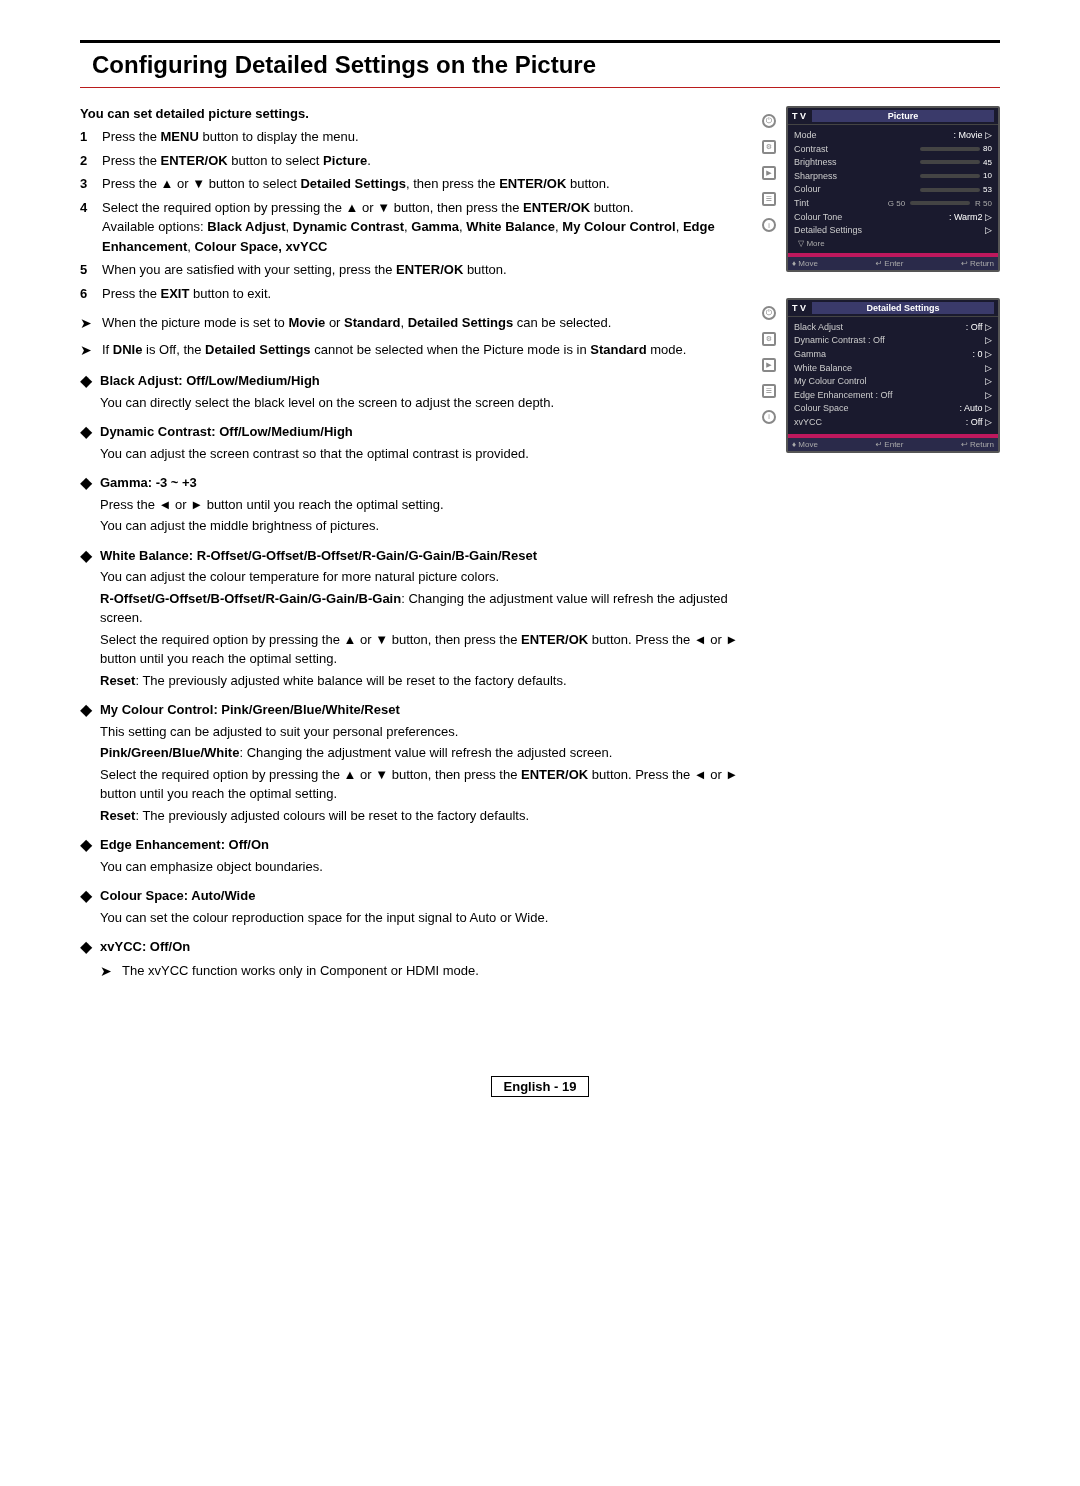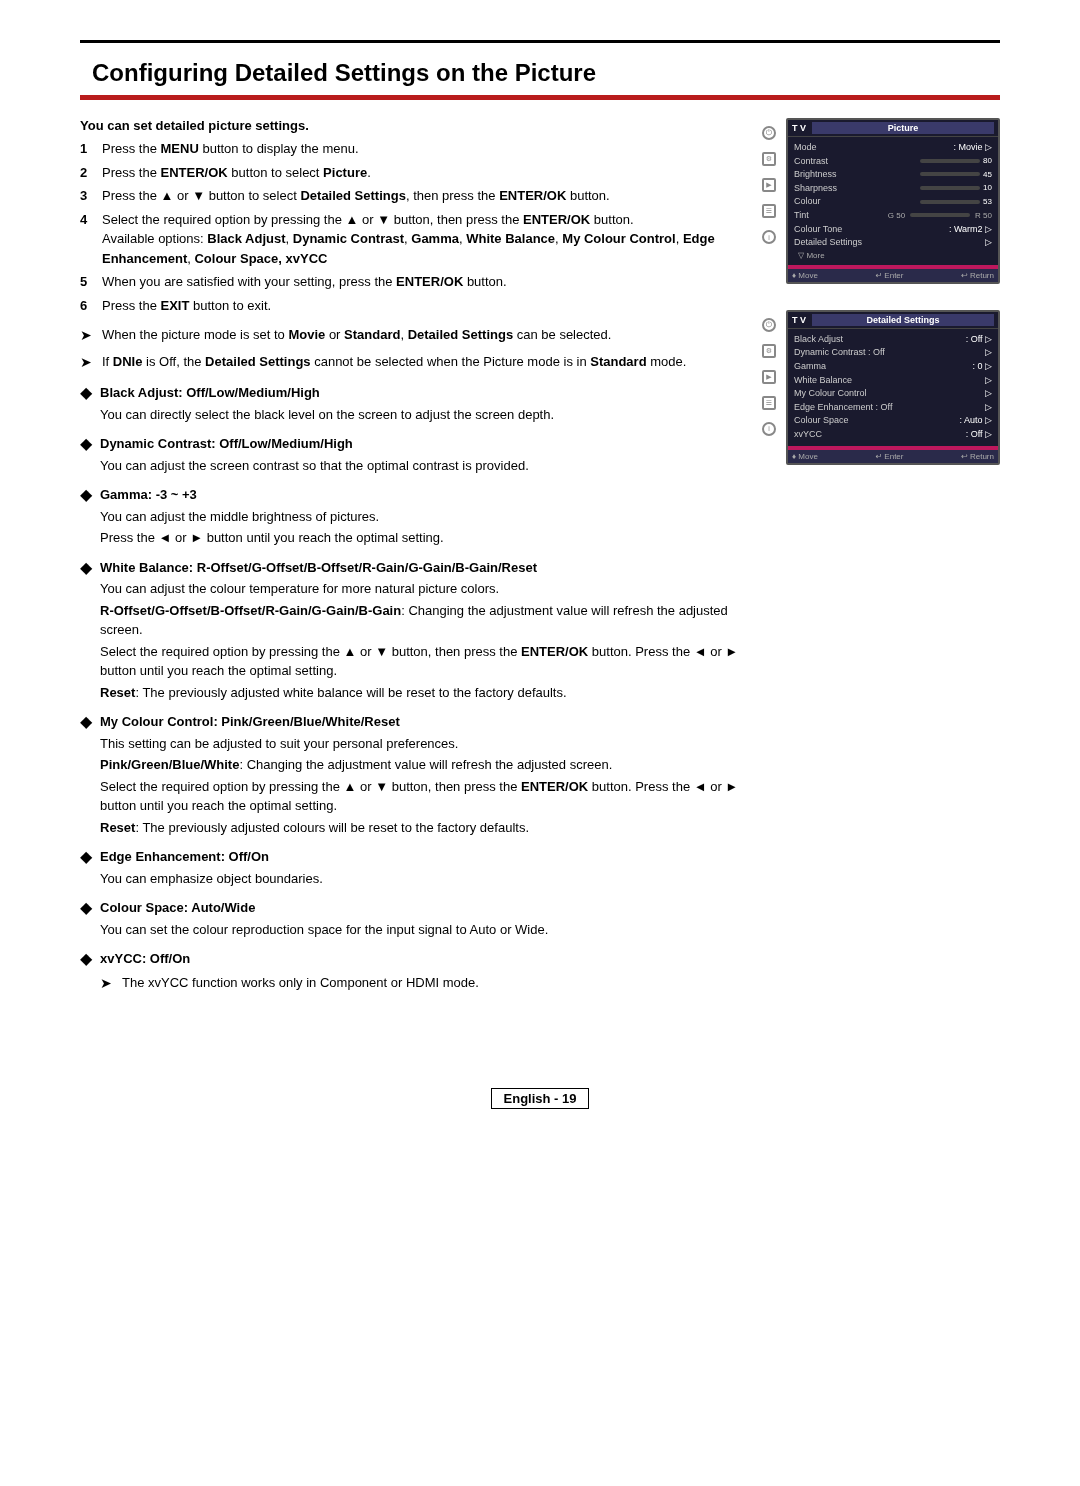--- a/index.html
+++ b/index.html
@@ -9,22 +9,22 @@
       font-size: 13px;
       color: #000;
       width: 1080px;
       min-height: 1486px;
       padding: 40px 80px;
     }
     h1 {
       font-size: 24px;
       font-weight: bold;
       border-top: 3px solid #000;
-      border-bottom: 5px solid #b91c1c;
-      padding: 16px 0 8px 12px;
+      border-bottom: 1px solid #b91c1c;
+      padding: 8px 0 8px 12px;
       margin-bottom: 18px;
     }
     .content-area {
       display: flex;
       gap: 16px;
     }
     .left-col {
       flex: 1;
     }
     .right-col {
@@ -222,22 +222,22 @@
         <div class="bullet-content">
           <p><strong>Dynamic Contrast: Off/Low/Medium/High</strong></p>
           <p>You can adjust the screen contrast so that the optimal contrast is provided.</p>
         </div>
       </div>
 
       <div class="bullet-item">
         <span class="diamond">◆</span>
         <div class="bullet-content">
           <p><strong>Gamma: -3 ~ +3</strong></p>
+          <p>Press the ◄ or ► button until you reach the optimal setting.</p>
           <p>You can adjust the middle brightness of pictures.</p>
-          <p>Press the ◄ or ► button until you reach the optimal setting.</p>
         </div>
       </div>
 
       <div class="bullet-item">
         <span class="diamond">◆</span>
         <div class="bullet-content">
           <p><strong>White Balance: R-Offset/G-Offset/B-Offset/R-Gain/G-Gain/B-Gain/Reset</strong></p>
           <p>You can adjust the colour temperature for more natural picture colors.</p>
           <p><strong>R-Offset/G-Offset/B-Offset/R-Gain/G-Gain/B-Gain</strong>: Changing the adjustment value will refresh the adjusted screen.</p>
           <p>Select the required option by pressing the ▲ or ▼ button, then press the <strong>ENTER/OK</strong> button. Press the ◄ or ► button until you reach the optimal setting.</p>

